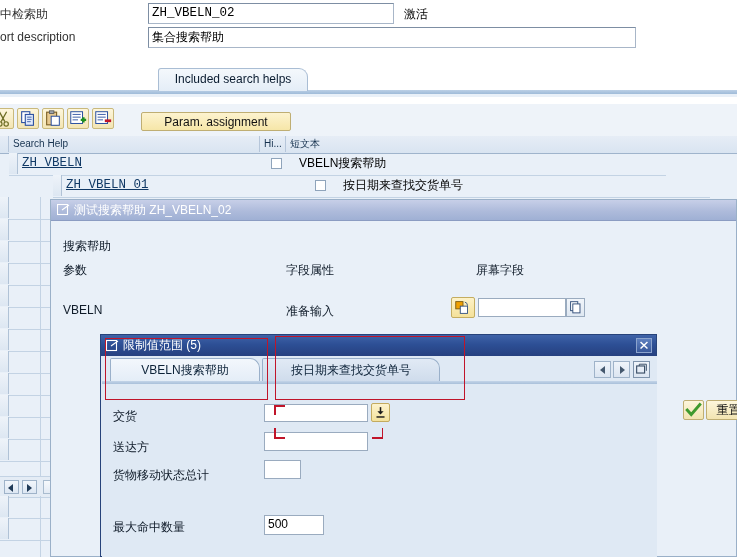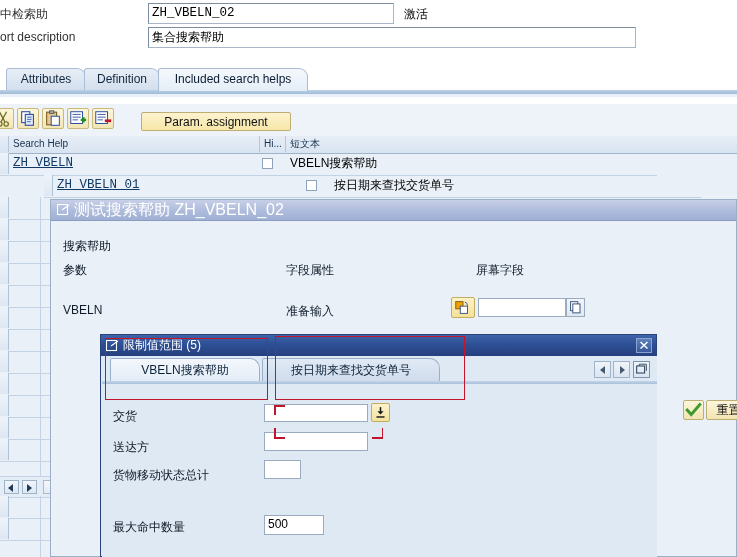--- a/index.html
+++ b/index.html
@@ -57,21 +57,21 @@
   }
 
   
   #grid{left:0;top:136px;width:737px;height:421px;background:#e9f0f8;overflow:hidden;}
   #grid-head{position:absolute;left:0;top:0;width:737px;height:17px;
     background:linear-gradient(180deg,#e6edf6 0%,#d9e4f1 100%);
     border-bottom:1px solid #9fb4cc;}
   .gh-cell{position:absolute;top:0;height:16px;line-height:16px;
     font-size:10px;color:#16324f;padding-left:4px;box-sizing:border-box;
     border-right:1px solid #b6c6da;white-space:nowrap;overflow:hidden;}
-  .grow{position:absolute;left:0;width:657px;height:22px;border-bottom:1px solid #c3d3e4;}
+  .grow{position:absolute;left:9px;width:657px;height:22px;border-bottom:1px solid #c3d3e4;}
   .grow .sel{position:absolute;left:0;top:0;width:8px;height:21px;
     background:linear-gradient(180deg,#eef3f9 0%,#dde7f2 100%);border-right:1px solid #b0c2d6;}
   .gcell{position:absolute;top:0;height:21px;line-height:21px;font-size:12px;
     padding-left:4px;box-sizing:border-box;white-space:nowrap;overflow:hidden;}
   .gcell.key{font-family:"Liberation Mono","DejaVu Sans Mono",monospace;font-size:12.5px;
     color:#123a66;text-decoration:underline;}
   .gcell.cn{color:#000;}
   .gcheck{position:absolute;width:11px;height:11px;background:#fff;
     border:1px solid #8fa4bb;box-sizing:border-box;}
   .gempty{position:absolute;left:0;width:737px;height:22px;border-bottom:1px solid #c3d3e4;}
@@ -94,21 +94,21 @@
   #grid-htrack{position:absolute;left:98px;top:3px;width:200px;height:14px;
     background:#edf2f8;border:1px solid #ccd9e6;box-sizing:border-box;}
 
   
   #test-dialog{left:50px;top:199px;width:687px;height:358px;
     background:#e9f0f8;border:1px solid #9ab0c8;box-sizing:border-box;}
   #test-dialog-titlebar{position:absolute;left:0;top:0;width:100%;height:20px;
     background:linear-gradient(180deg,#c7cfe8 0%,#aebbdb 55%,#9fb0d4 100%);
     border-bottom:1px solid #8b9cc2;}
   #test-dialog-title{position:absolute;left:23px;top:2px;height:16px;line-height:16px;
-    font-size:16px;color:#ffffff;white-space:nowrap;}
+    font-size:12px;color:#ffffff;white-space:nowrap;}
   #test-dialog-icon{position:absolute;left:6px;top:4px;width:13px;height:12px;}
   .td-label{position:absolute;font-size:12px;color:#0f1b29;white-space:nowrap;}
   #screen-field-picker{position:absolute;left:451px;top:297px;width:24px;height:21px;
     background:linear-gradient(180deg,#fdf2c8 0%,#f4e19a 100%);
     border:1px solid #c4ad61;border-radius:2px;box-sizing:border-box;}
   #screen-field-input{position:absolute;left:478px;top:298px;width:88px;height:19px;
     background:#ffffff;border:1px solid #9aabbf;box-sizing:border-box;}
   #screen-field-f4{position:absolute;left:566px;top:298px;width:19px;height:19px;
     background:linear-gradient(180deg,#f1f5fa 0%,#dfe8f2 100%);
     border:1px solid #9aabbf;box-sizing:border-box;}
@@ -173,22 +173,20 @@
 <div class="abs" id="header-form">
   <div class="hdr-label" style="left:0;top:6px;">中检索助</div>
   <div class="hdr-input" style="left:148px;top:3px;width:246px;height:21px;">ZH_VBELN_02</div>
   <div class="hdr-status" style="left:404px;top:6px;">激活</div>
 
   <div class="hdr-label" style="left:0;top:30px;">ort description</div>
   <div class="hdr-input cn" style="left:148px;top:27px;width:488px;height:21px;">集合搜索帮助</div>
 </div>
 
 <div class="abs" id="tabstrip">
-  <div class="tab" style="left:6px;width:80px;">Attributes</div>
-  <div class="tab" style="left:84px;width:76px;">Definition</div>
   <div class="tab active" style="left:158px;width:150px;">Included search helps</div>
 </div>
 <div class="abs" id="tab-underline"></div>
 <div class="abs" id="tab-underline2"></div>
 
 <div class="abs" id="toolbar">
   <div class="tb-btn" style="left:-8px;">
     <svg class="tb-ico" viewBox="0 0 22 21">
       <path d="M7 3 L13 14 M15 3 L9 14" stroke="#6b6b22" stroke-width="1.4" fill="none"></path>
       <circle cx="7.5" cy="16.5" r="2.4" fill="none" stroke="#6b6b22" stroke-width="1.3"></circle>

